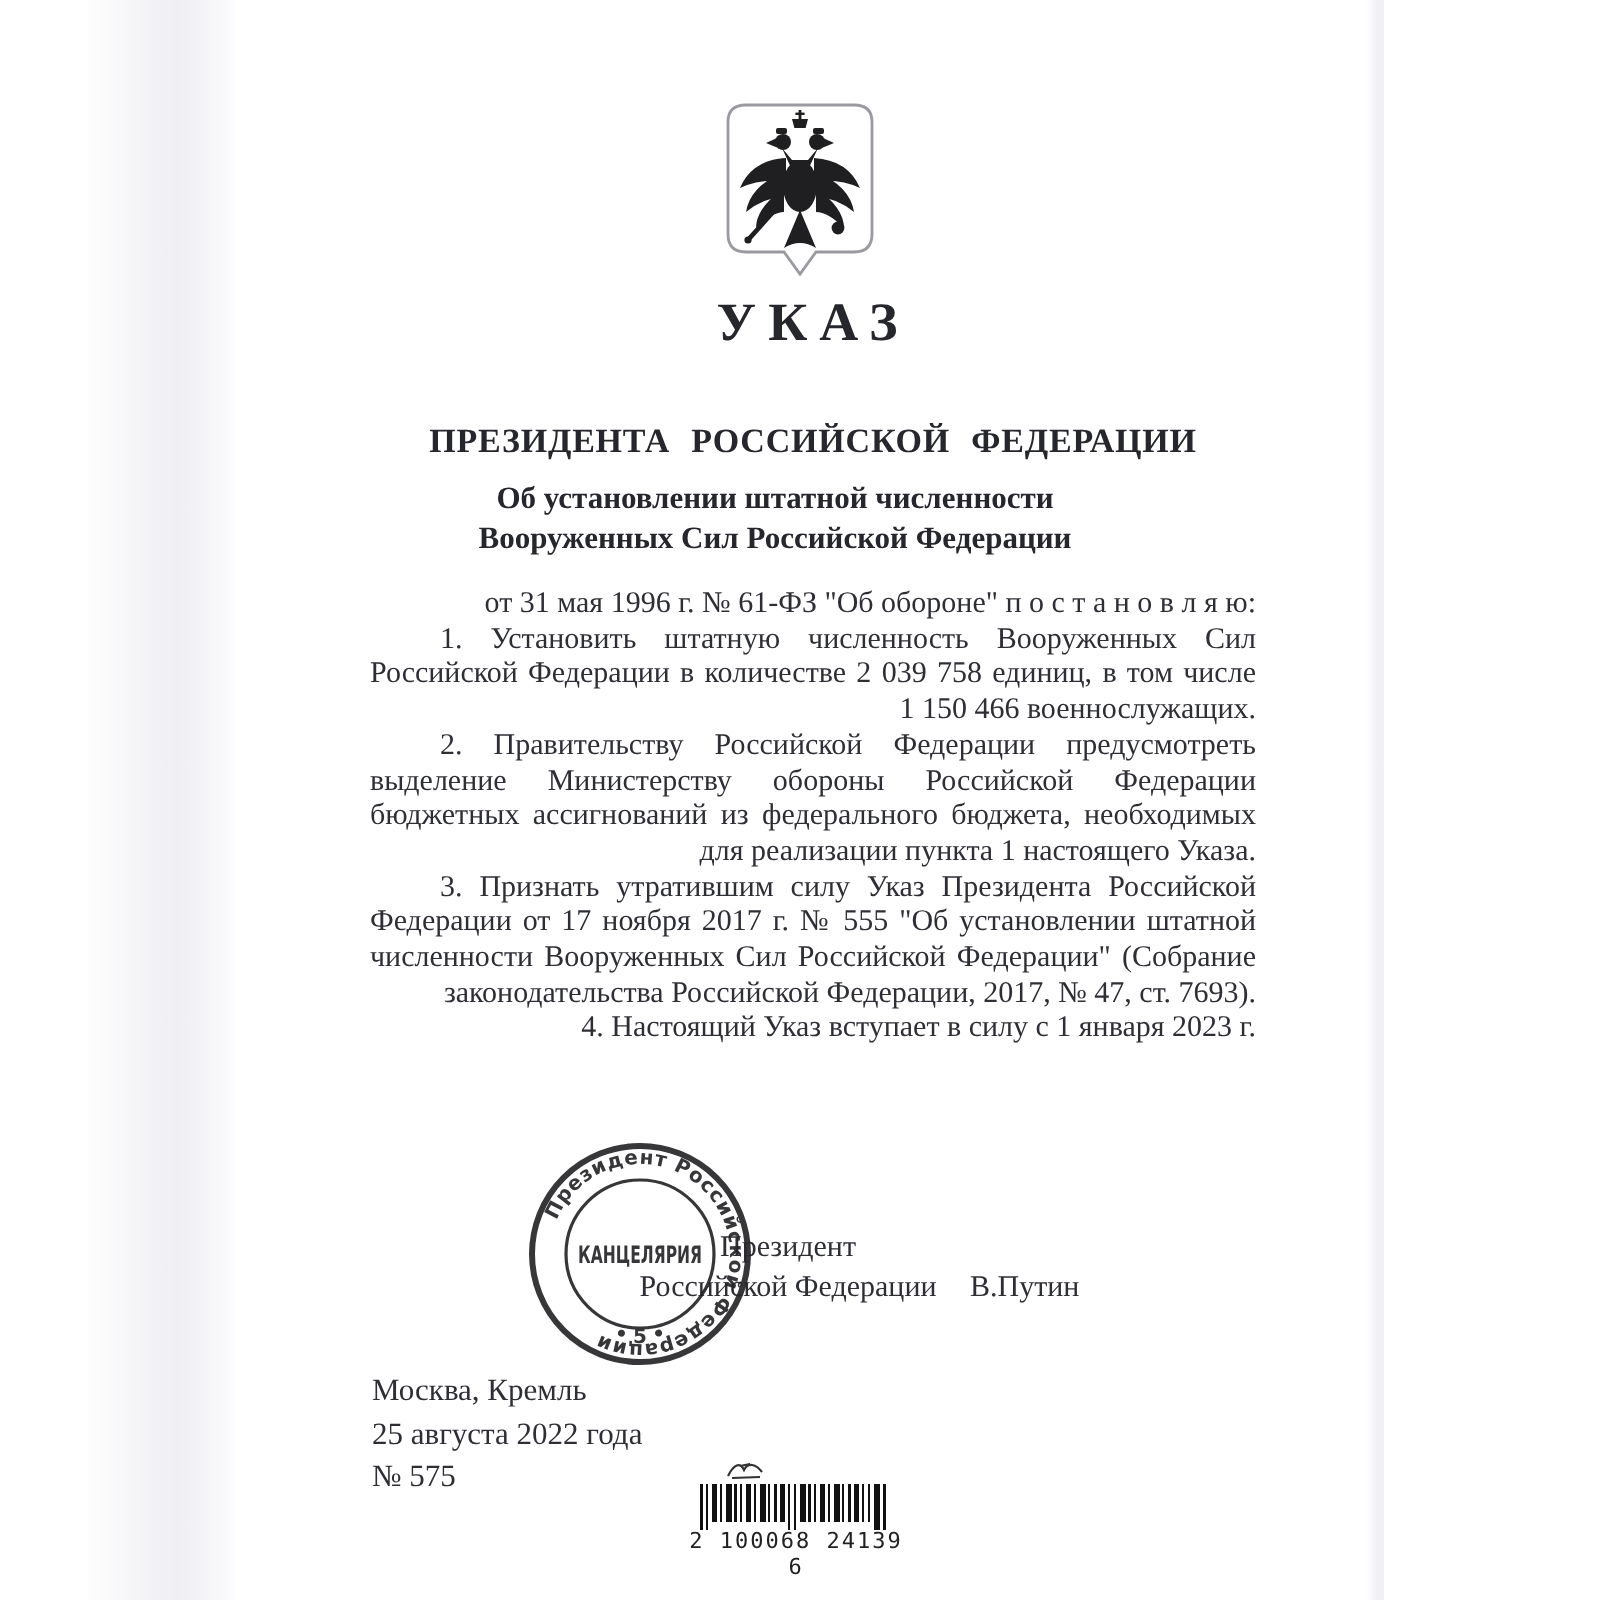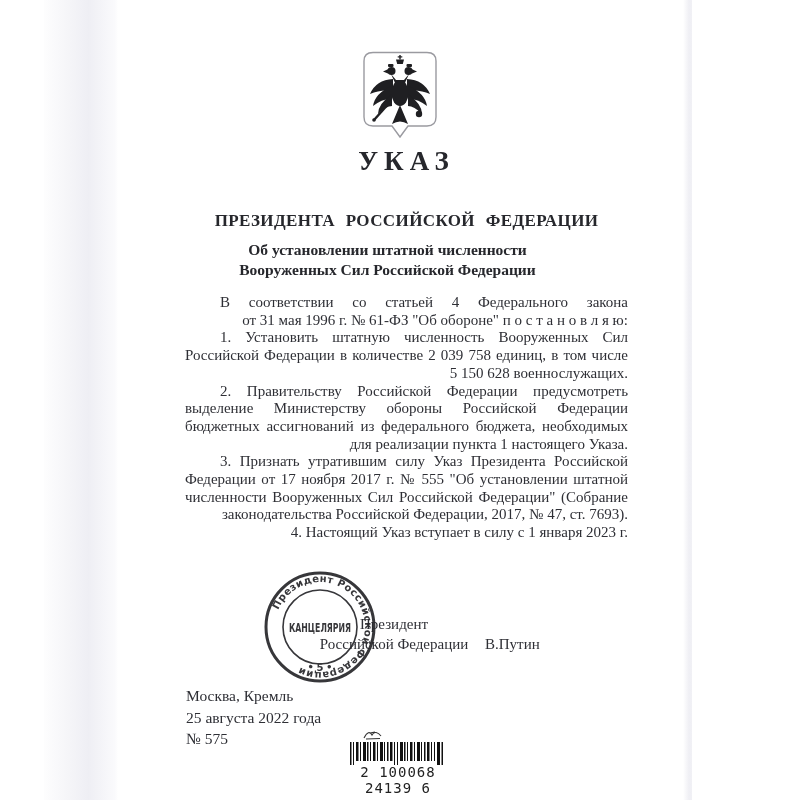--- a/index.html
+++ b/index.html
@@ -31,21 +31,21 @@
   .sig-name{position:absolute;left:167px;top:20px;white-space:nowrap;}
 
   .stamp{position:absolute;left:258px;top:565px;width:124px;height:124px;opacity:0.92;}
 
   .footer{position:absolute;left:186px;top:685px;font-size:15.5px;line-height:21.5px;}
 
   .barcode{position:absolute;left:348px;top:728px;width:100px;}
   .squiggle{position:absolute;left:14px;top:1px;width:24px;height:12px;}
   .bars{position:absolute;left:2px;top:14px;width:94px;height:24px;}
   .barcode-digits{position:absolute;left:-4px;top:36px;width:108px;text-align:center;
-                  font-family:"DejaVu Sans Mono", monospace;font-size:14px;letter-spacing:1px;color:#222;}
+                  font-family:"DejaVu Sans Mono", monospace;font-size:11px;letter-spacing:1px;color:#222;}
 </style>
 </head>
 <body>
 
 <div class="canvas">
 
   <div class="band left"></div>
   <div class="band right"></div>
 
   <div class="soft">
@@ -80,25 +80,24 @@
 
     <div class="doc-type">УКАЗ</div>
     <div class="doc-org">ПРЕЗИДЕНТА РОССИЙСКОЙ ФЕДЕРАЦИИ</div>
 
     <div class="doc-title">
       <div>Об установлении штатной численности</div>
       <div>Вооруженных Сил Российской Федерации</div>
     </div>
 
     <div class="bodytext">
-      <div class="ln indent stretch">В соответствии со статьей 4 Федерального закона</div>
       <div class="ln">от 31 мая 1996 г. № 61-ФЗ "Об обороне" п о с т а н о в л я ю:</div>
       <div class="ln indent stretch">1. Установить штатную численность Вооруженных Сил</div>
       <div class="ln stretch">Российской Федерации в количестве 2 039 758 единиц, в том числе</div>
-      <div class="ln">5 150 628 военнослужащих.</div>
+      <div class="ln">1 150 466 военнослужащих.</div>
       <div class="ln indent stretch">2. Правительству Российской Федерации предусмотреть</div>
       <div class="ln stretch">выделение Министерству обороны Российской Федерации</div>
       <div class="ln stretch">бюджетных ассигнований из федерального бюджета, необходимых</div>
       <div class="ln">для реализации пункта 1 настоящего Указа.</div>
       <div class="ln indent stretch">3. Признать утратившим силу Указ Президента Российской</div>
       <div class="ln stretch">Федерации от 17 ноября 2017 г. № 555 "Об установлении штатной</div>
       <div class="ln stretch">численности Вооруженных Сил Российской Федерации" (Собрание</div>
       <div class="ln">законодательства Российской Федерации, 2017, № 47, ст. 7693).</div>
       <div class="ln indent">4. Настоящий Указ вступает в силу с 1 января 2023 г.</div>
     </div>

